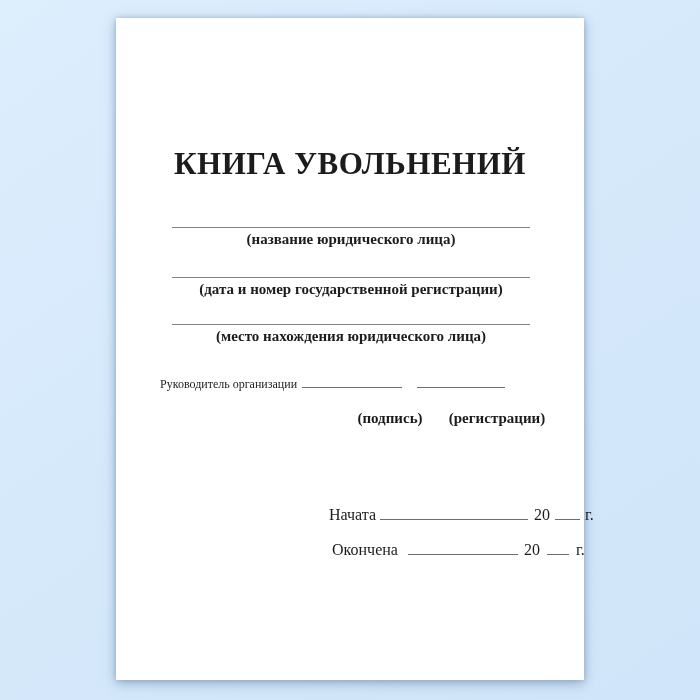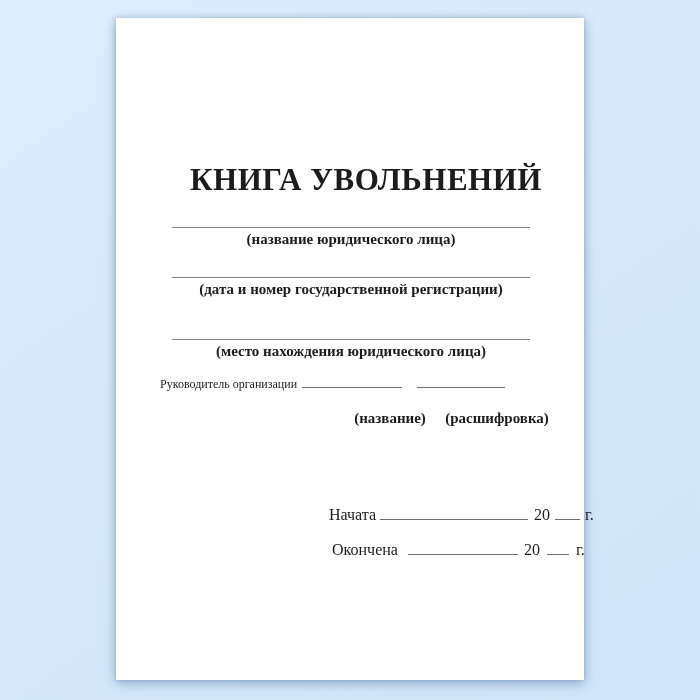--- a/index.html
+++ b/index.html
@@ -26,21 +26,21 @@
     box-shadow: 0 3px 11px rgba(104, 136, 173, 0.65), 0 0 4px rgba(104, 136, 173, 0.35);
     color: #1c1c1c;
   }
   .title {
     position: absolute;
     left: 0;
     top: 126px;
     width: 100%;
     height: 40px;
     line-height: 40px;
-    margin: 16px;
+    margin: 0;
     text-align: center;
     font-size: 31px;
     font-weight: bold;
     letter-spacing: 0.5px;
     white-space: nowrap;
   }
   .field {
     position: absolute;
     left: 56px;
     width: 358px;
@@ -52,21 +52,21 @@
   }
   .field .caption {
     margin-top: 2px;
     font-size: 15px;
     font-weight: bold;
     line-height: 18px;
     white-space: nowrap;
   }
   .f1 { top: 209px; }
   .f2 { top: 259px; }
-  .f3 { top: 306px; margin-top: 15px; }
+  .f3 { top: 306px; }
 
   .manager-row {
     position: absolute;
     left: 44px;
     top: 353px;
     font-size: 12px;
     font-weight: normal;
     line-height: 18px;
     white-space: nowrap;
   }
@@ -128,22 +128,22 @@
     </div>
 
     <div class="field f3">
       <div class="rule"></div>
       <div class="caption">(место нахождения юридического лица)</div>
     </div>
 
     <div class="manager-row">
       <span>Руководитель организации</span><span class="ul u-sign"></span><span class="ul u-name"></span>
     </div>
-    <div class="caption-abs cap-sign">(название)</div>
-    <div class="caption-abs cap-name">(расшифровка)</div>
+    <div class="caption-abs cap-sign">(подпись)</div>
+    <div class="caption-abs cap-name">(регистрации)</div>
 
     <div class="date-row d1">
       <span>Начата</span><span class="ul u-d1long"></span><span class="century">20</span><span class="ul u-d1short"></span><span class="gsuffix">г.</span>
     </div>
 
     <div class="date-row d2">
       <span>Окончена</span><span class="ul u-d2long"></span><span class="century">20</span><span class="ul u-d2short"></span><span class="gsuffix">г.</span>
     </div>
 
   </div>

